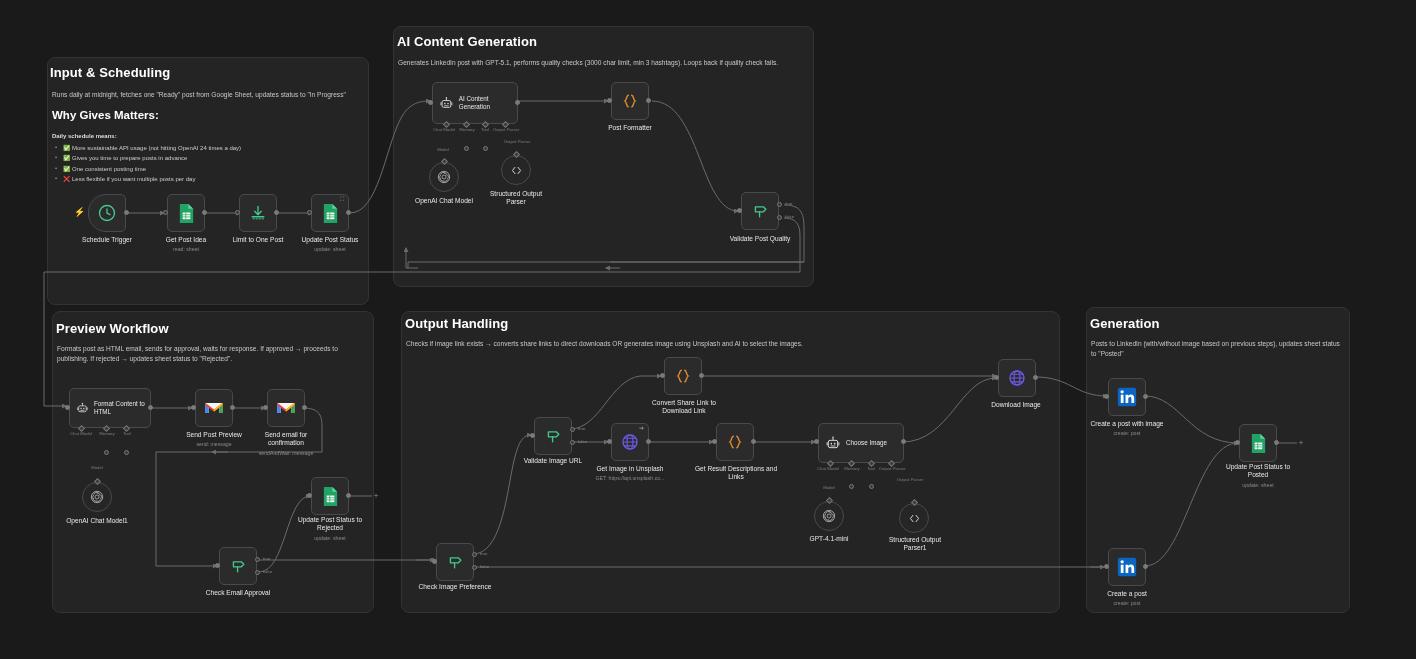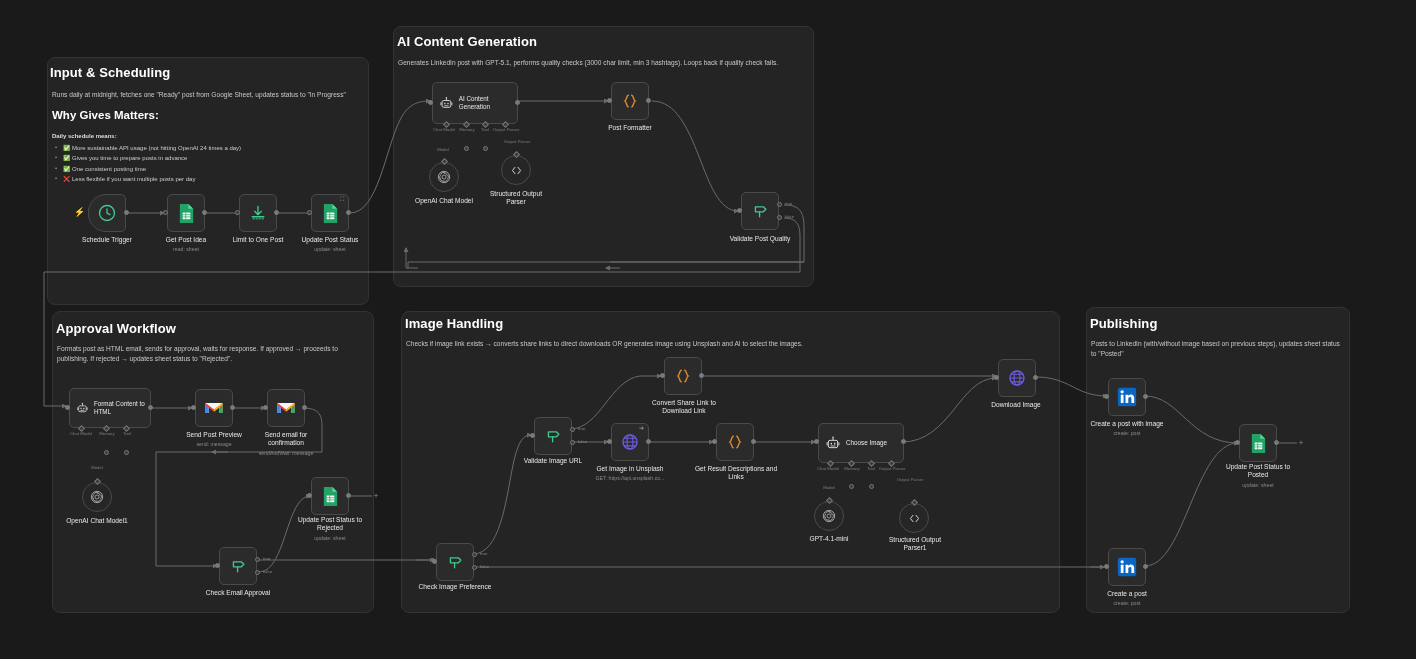--- a/index.html
+++ b/index.html
@@ -126,27 +126,27 @@
   <ul class="note-list" style="left:54px; top:143px;">
     <li><span class="mk ok">✅</span><span>More sustainable API usage (not hitting OpenAI 24 times a day)</span></li>
     <li><span class="mk ok">✅</span><span>Gives you time to prepare posts in advance</span></li>
     <li><span class="mk ok">✅</span><span>One consistent posting time</span></li>
     <li><span class="mk no">❌</span><span>Less flexible if you want multiple posts per day</span></li>
   </ul>
 
   <div class="panel-title" style="left:397px; top:34px;">AI Content Generation</div>
   <div class="panel-desc" style="left:398px; top:58px; width:410px;">Generates LinkedIn post with GPT-5.1, performs quality checks (3000 char limit, min 3 hashtags). Loops back if quality check fails.</div>
 
-  <div class="panel-title" style="left:56px; top:321px;">Approval Workflow</div>
+  <div class="panel-title" style="left:56px; top:321px;">Preview Workflow</div>
   <div class="panel-desc" style="left:57px; top:344px; width:300px;">Formats post as HTML email, sends for approval, waits for response. If approved → proceeds to publishing. If rejected → updates sheet status to "Rejected".</div>
 
-  <div class="panel-title" style="left:405px; top:316px;">Image Handling</div>
+  <div class="panel-title" style="left:405px; top:316px;">Output Handling</div>
   <div class="panel-desc" style="left:406px; top:339px; width:645px;">Checks if image link exists → converts share links to direct downloads OR generates image using Unsplash and AI to select the images.</div>
 
-  <div class="panel-title" style="left:1090px; top:316px;">Publishing</div>
+  <div class="panel-title" style="left:1090px; top:316px;">Generation</div>
   <div class="panel-desc" style="left:1091px; top:339px; width:250px;">Posts to LinkedIn (with/without image based on previous steps), updates sheet status to "Posted"</div>
 
   <svg id="edges">
     <defs>
       <marker id="ar" markerWidth="5" markerHeight="5" refX="4" refY="2.5" orient="auto">
         <path d="M0,0 L5,2.5 L0,5 z" fill="#6b6b6b"></path>
       </marker>
     </defs>
 
     <path class="edge" marker-end="url(#ar)" d="M127,213 L164,213"></path>

